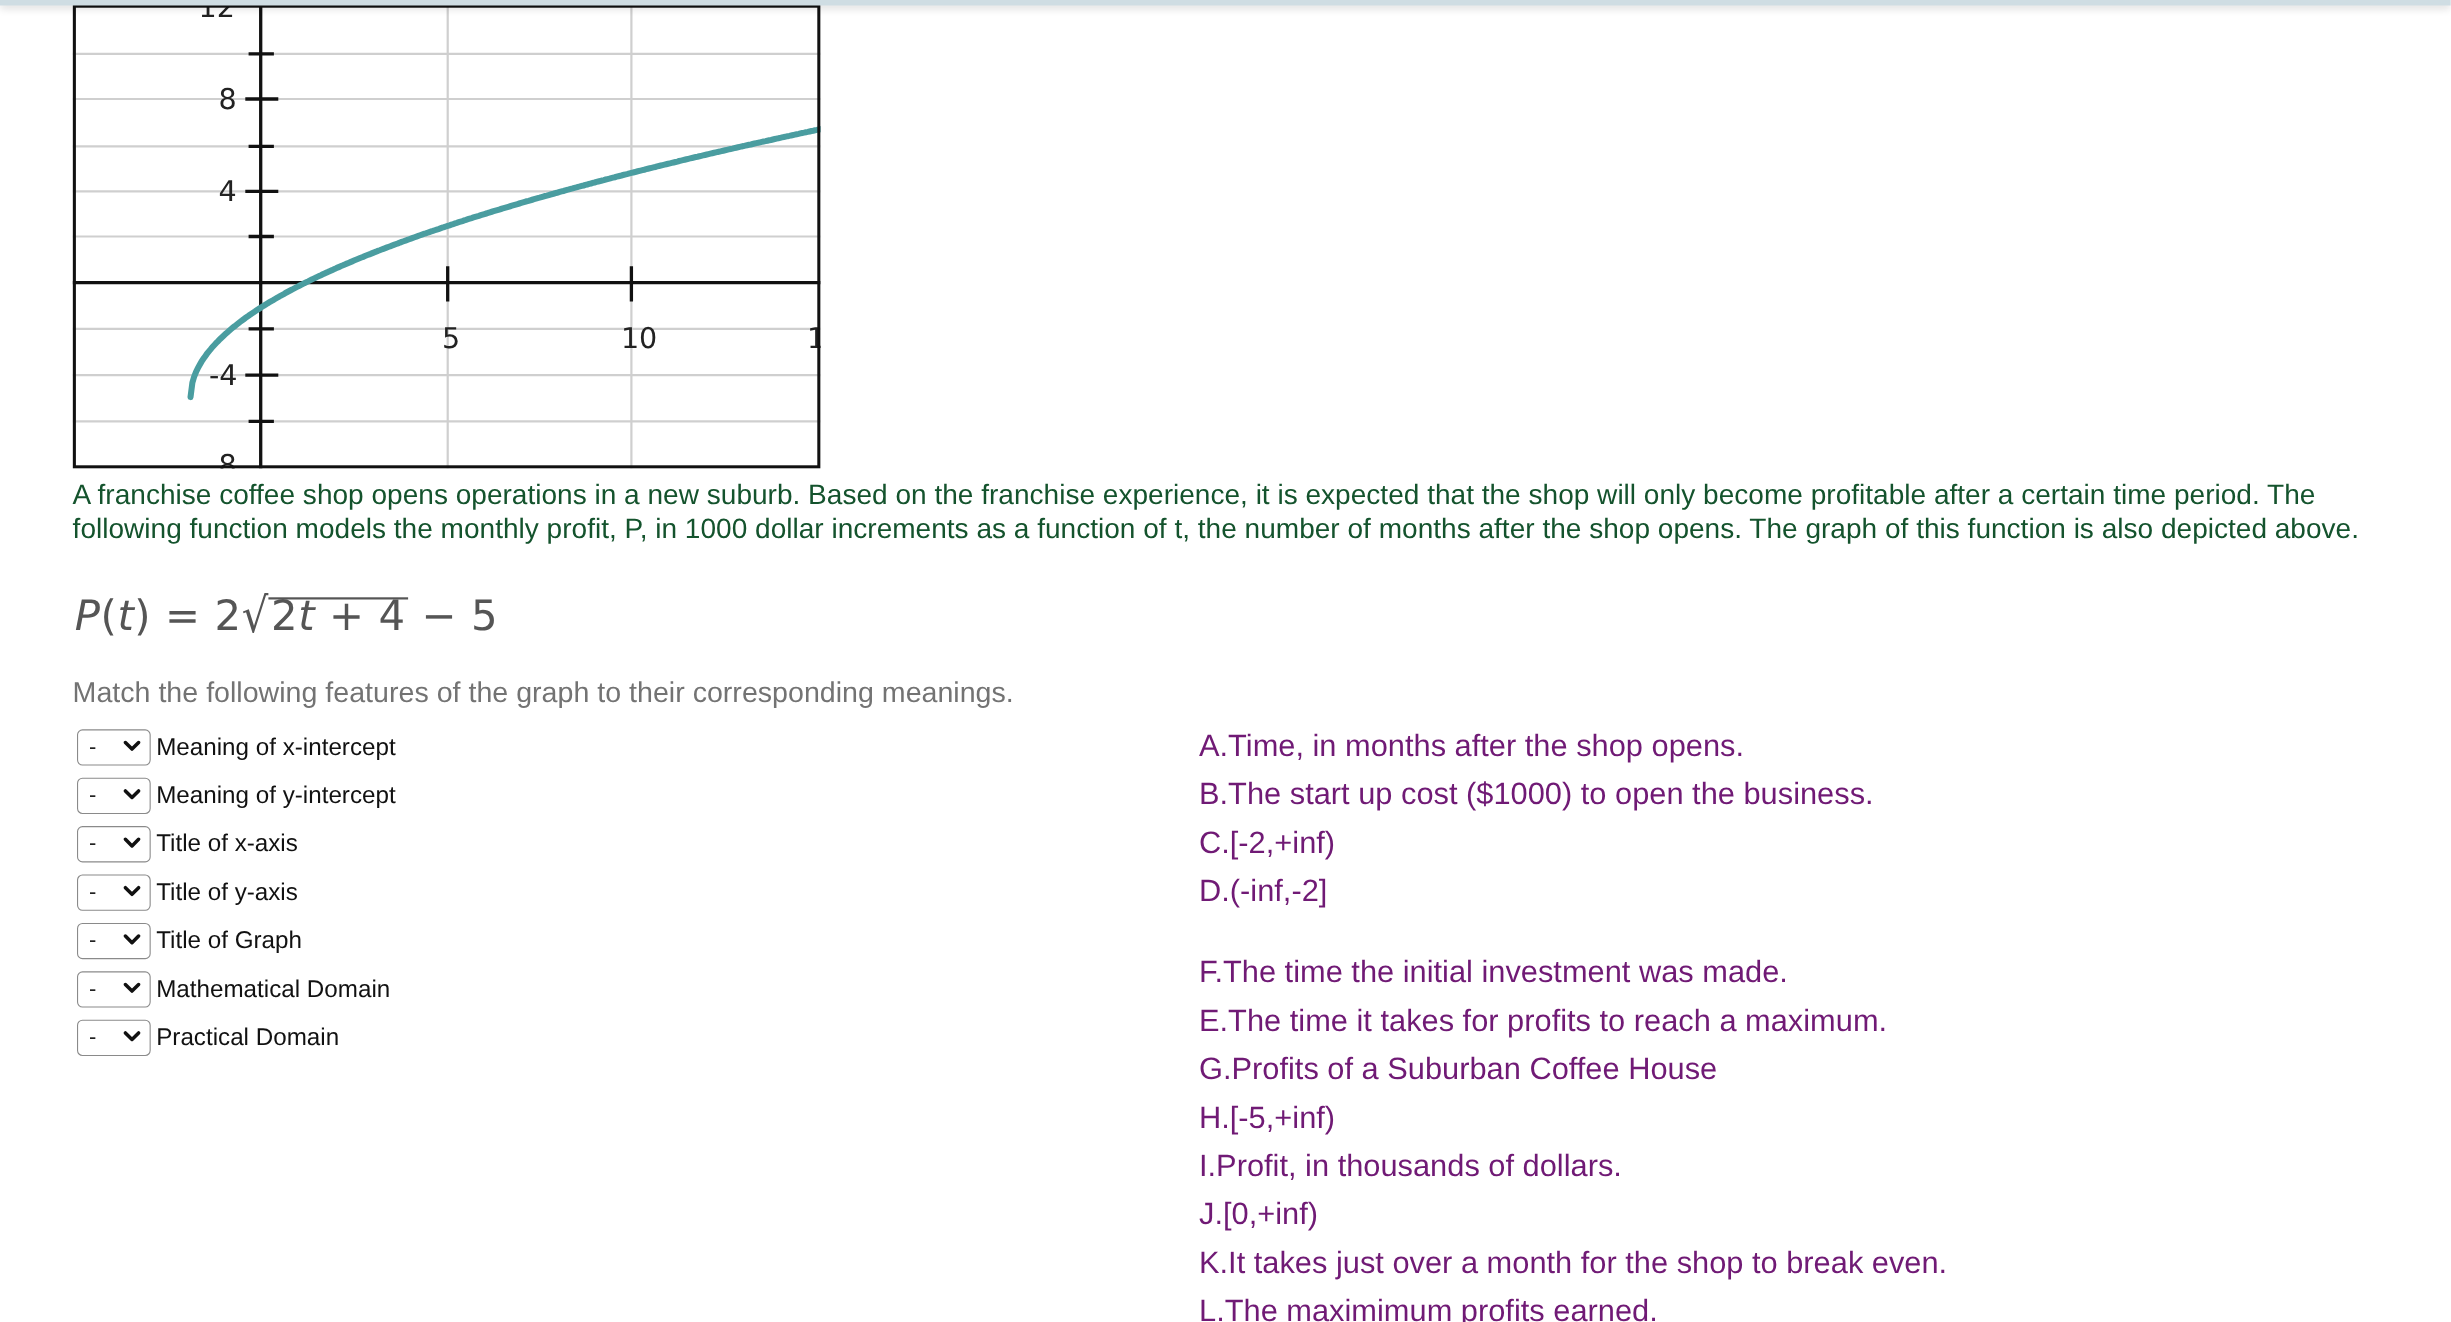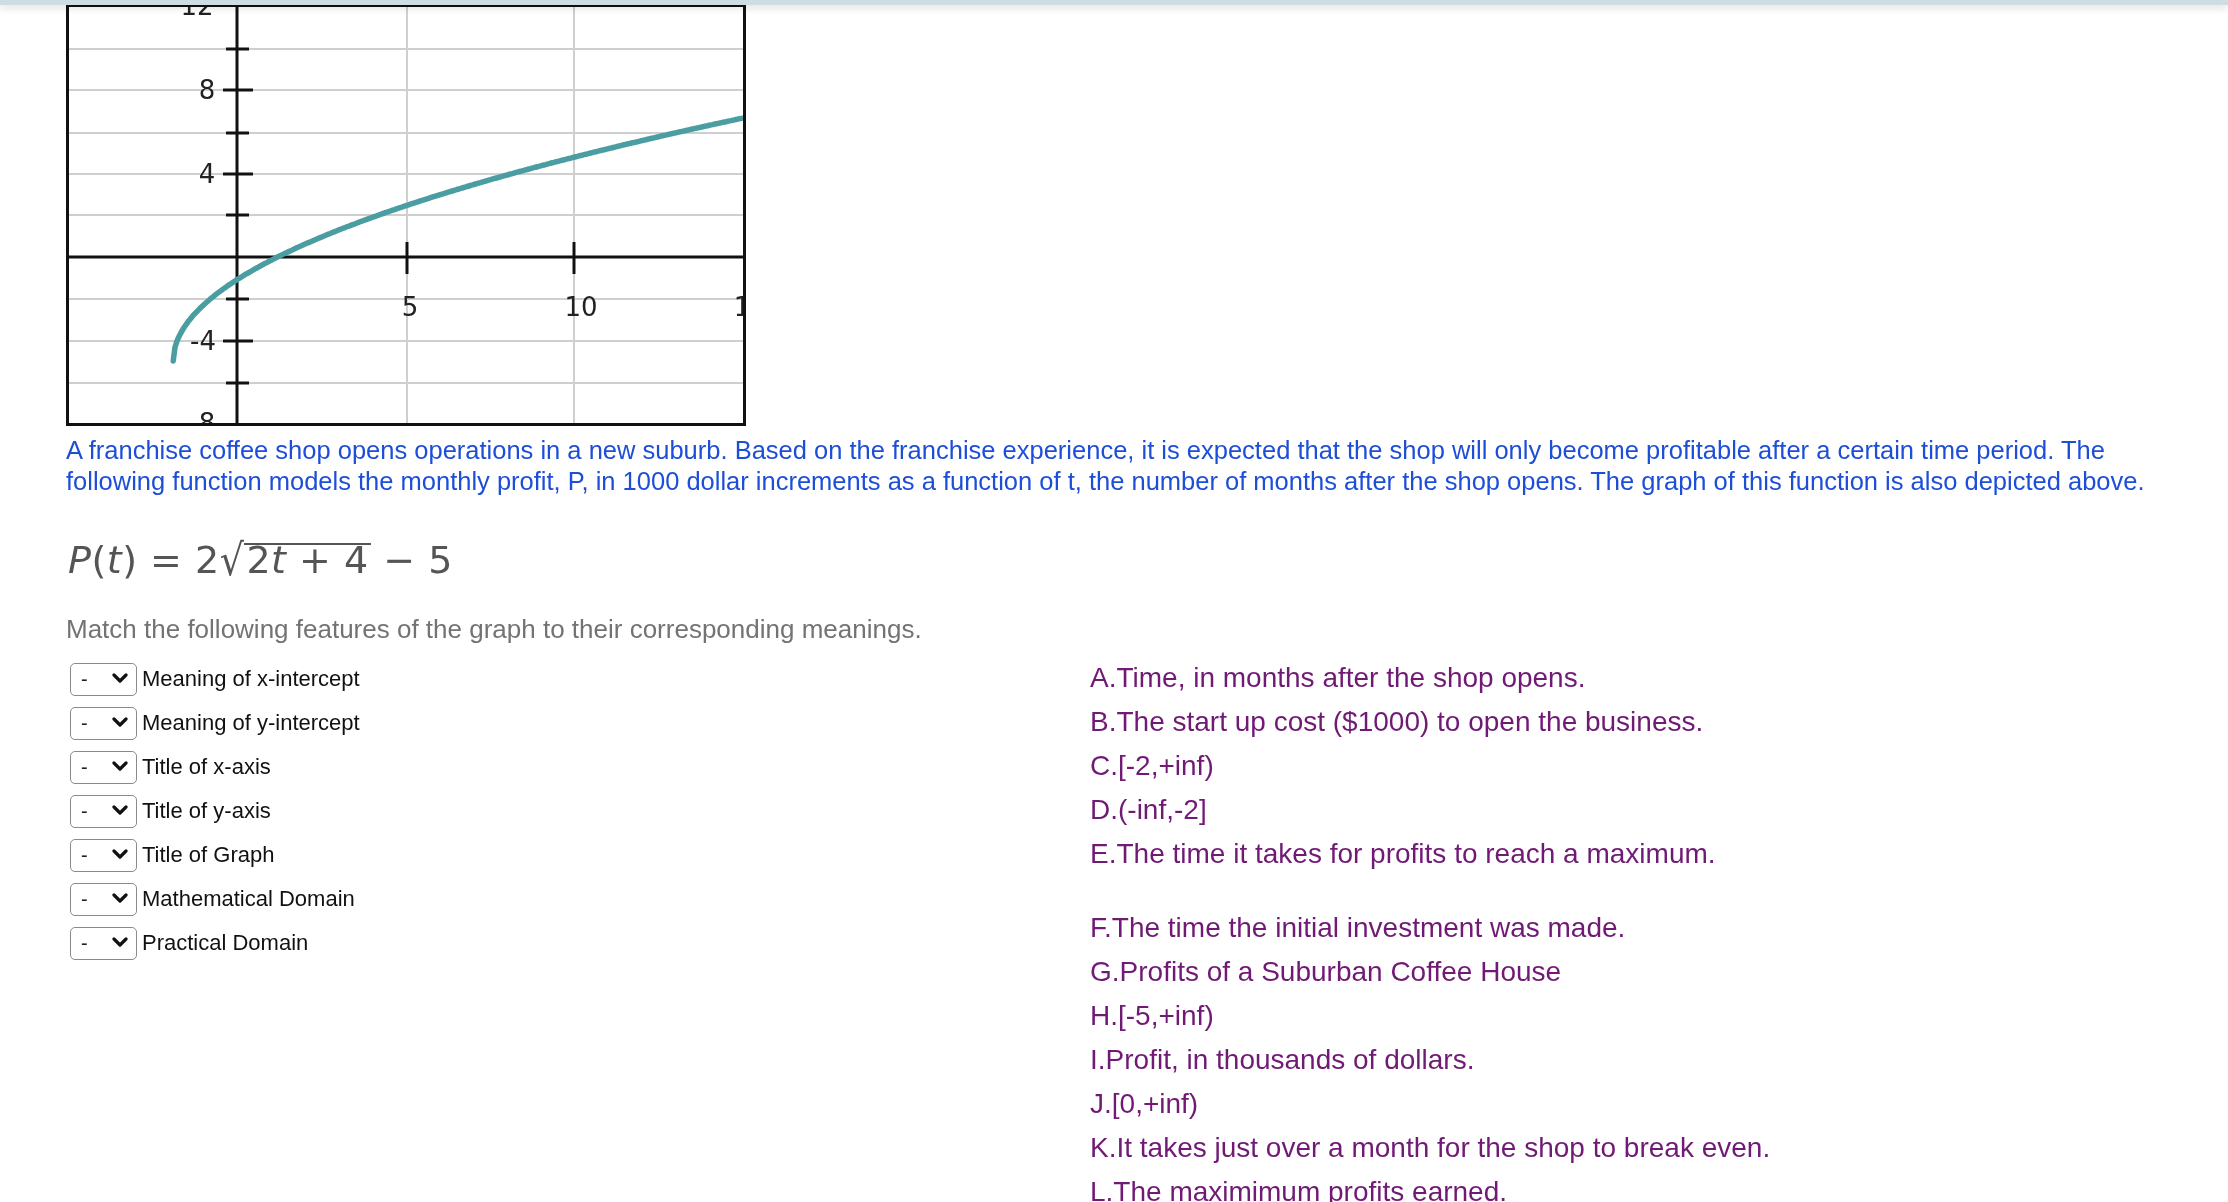--- a/index.html
+++ b/index.html
@@ -13,21 +13,21 @@
     background: #cfdde3;
     box-shadow: 0 2px 8px rgba(0,0,0,0.18);
     z-index: 3;
   }
   .graph-wrap {
     position: absolute; left: 66px; top: 4px; width: 680px; height: 422px;
   }
   .graph-wrap svg { display: block; }
   .para {
     position: absolute; left: 66px; top: 435px; width: 2080px;
-    font-size: 25.5px; line-height: 31px; color: #1d4ed8;
+    font-size: 25.5px; line-height: 31px; color: #14532d;
   }
   .formula {
     position: absolute; left: 68px; top: 538px;
     font-family: "DejaVu Sans", sans-serif; font-size: 38px; color: #555;
     letter-spacing: 0.5px; white-space: nowrap;
   }
   .formula .it { font-style: italic; }
   .formula .rad {
     display: inline-block; border-top: 2px solid #555; padding: 0 2px; line-height: 30px;
   }
@@ -186,21 +186,21 @@
       </div>
       <span class="feature-label">Practical Domain</span>
     </div>
   </div>
 
 <div class="options" id="options">
     <div class="option"><span class="letter">A.</span><span>Time, in months after the shop opens.</span></div>
     <div class="option"><span class="letter">B.</span><span>The start up cost ($1000) to open the business.</span></div>
     <div class="option"><span class="letter">C.</span><span>[-2,+inf)</span></div>
     <div class="option"><span class="letter">D.</span><span>(-inf,-2]</span></div>
+    <div class="option gap"><span class="letter">F. </span><span>The time the initial investment was made.</span></div>
     <div class="option"><span class="letter">E.</span><span>The time it takes for profits to reach a maximum.</span></div>
-    <div class="option gap"><span class="letter">F. </span><span>The time the initial investment was made.</span></div>
     <div class="option"><span class="letter">G.</span><span>Profits of a Suburban Coffee House</span></div>
     <div class="option"><span class="letter">H.</span><span>[-5,+inf)</span></div>
     <div class="option"><span class="letter">I.  </span><span>Profit, in thousands of dollars.</span></div>
     <div class="option"><span class="letter">J. </span><span>[0,+inf)</span></div>
     <div class="option"><span class="letter">K.</span><span>It takes just over a month for the shop to break even.</span></div>
     <div class="option"><span class="letter">L.</span><span>The maximimum profits earned.</span></div>
   </div>
 
 </body></html>

